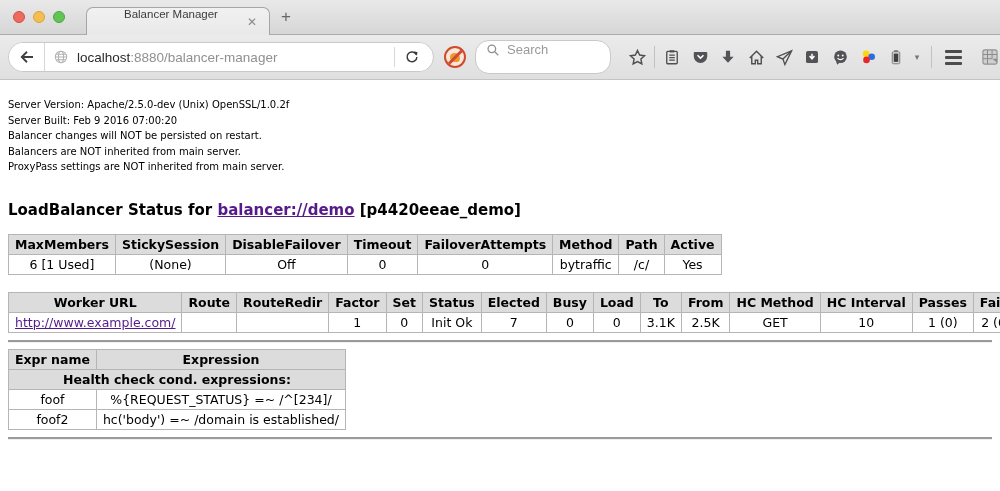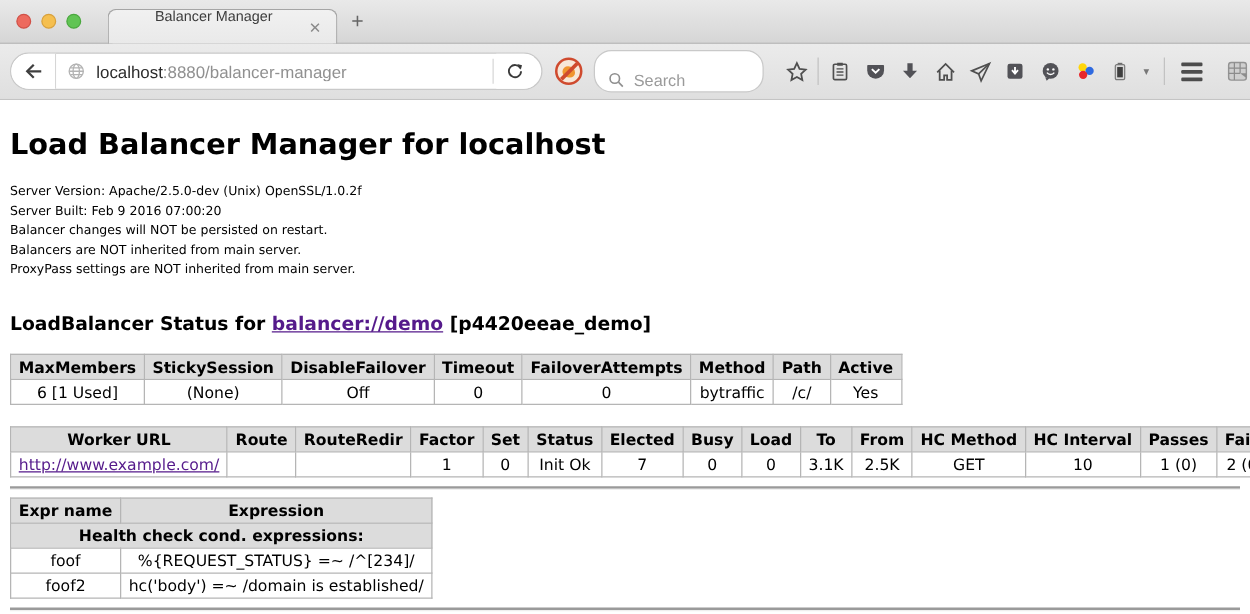--- a/index.html
+++ b/index.html
@@ -43,21 +43,21 @@
                justify-content:center; cursor:pointer; }
 
   .flashbtn { position:relative; width:24px; height:24px; margin:0 8px 0 9px; border:none; background:none;
               cursor:pointer; flex:0 0 auto; }
   .flash-circle { position:absolute; inset:1px; border-radius:50%; background:#f7e7d8; border:2px solid #cf4a2e; }
   .flash-flame { position:absolute; left:7px; top:8px; width:10px; height:9px; background:#f0952f;
                  border-radius:45% 55% 40% 50%; }
   .flash-slash { position:absolute; left:11px; top:3px; width:2.5px; height:18px; background:#cf4a2e;
                  transform:rotate(45deg); }
 
-  .searchbox { display:flex; align-items:flex-start; width:136px; height:28px; background:#fff;
+  .searchbox { display:flex; align-items:flex-end; width:136px; height:28px; background:#fff;
                border:1px solid #c9c9c9; border-radius:14px; padding:16px 10px; flex:0 0 auto; }
   .search-input { border:none; outline:none; width:90px; font-size:13px; color:#444; background:transparent;
                   font-family:"Liberation Sans", sans-serif; margin-left:7px; }
   .search-input::placeholder { color:#9a9a9a; }
 
   .tbtn { width:28px; height:30px; border:none; background:none; display:flex; align-items:center;
           justify-content:center; cursor:pointer; padding:0; flex:0 0 auto; }
   .vsep { width:1px; height:22px; background:#c2c2c2; margin:0 3px; flex:0 0 auto; }
   .caretbtn { width:14px; height:30px; border:none; background:none; color:#777; font-size:9px;
               cursor:pointer; padding:0; flex:0 0 auto; }
@@ -256,21 +256,20 @@
         <svg width="20" height="20" viewBox="0 0 24 24">
             <rect x="3.5" y="3.5" width="17" height="17" rx="2.5" fill="#cfcfcf" stroke="#939393" stroke-width="1.4"></rect>
             <path d="M3.5 9h17M3.5 14h11M9 3.5v17M14.5 3.5V14" stroke="#8c8c8c" stroke-width="1.2" fill="none"></path>
             <path d="M14.5 14h6v4.5z" fill="#8c8c8c"></path>
           </svg>
       </span>
     </button>
   </div>
 
   <div class="page">
-    <h1 class="pagetitle">Load Balancer Manager for localhost</h1>
 
     <div class="info">
       <div>Server Version: Apache/2.5.0-dev (Unix) OpenSSL/1.0.2f</div>
       <div>Server Built: Feb 9 2016 07:00:20</div>
       <div>Balancer changes will NOT be persisted on restart.</div>
       <div>Balancers are NOT inherited from main server.</div>
       <div>ProxyPass settings are NOT inherited from main server.</div>
     </div>
 
     <h3 class="lbheading"><span>LoadBalancer Status for </span><a>balancer://demo</a><span> [p4420eeae_demo]</span></h3>

